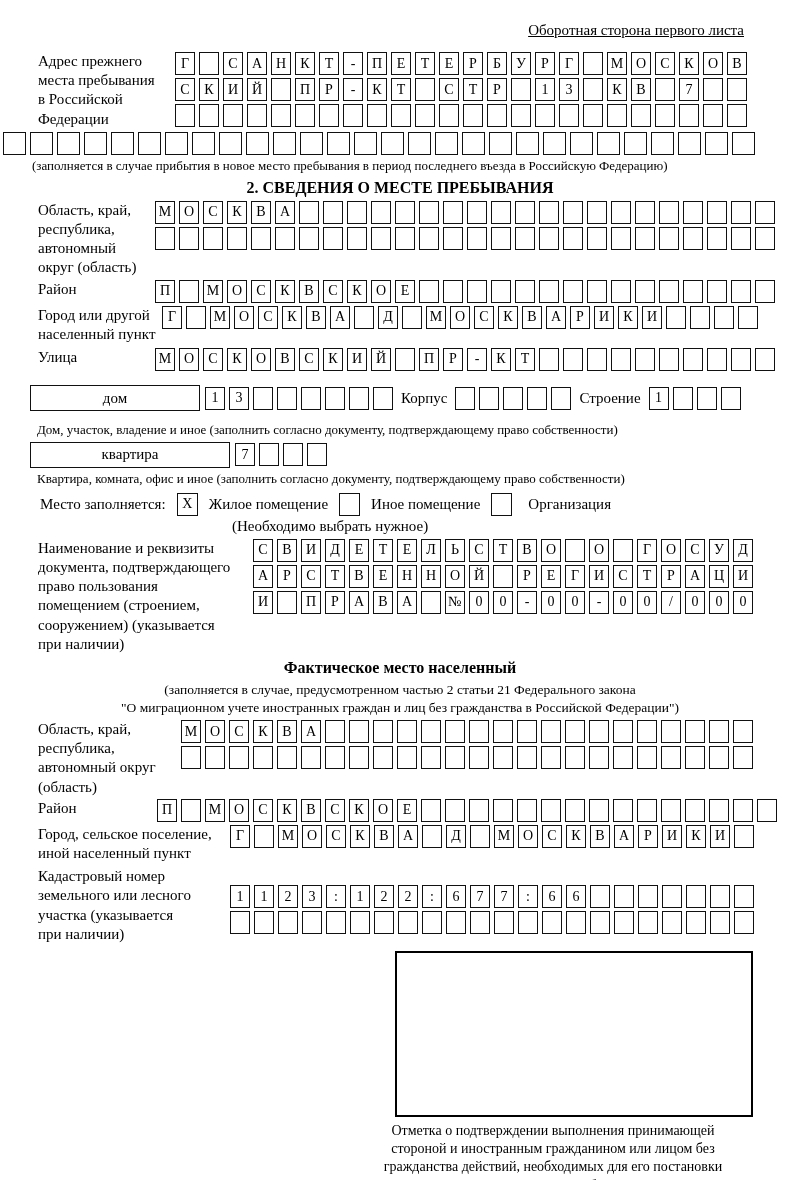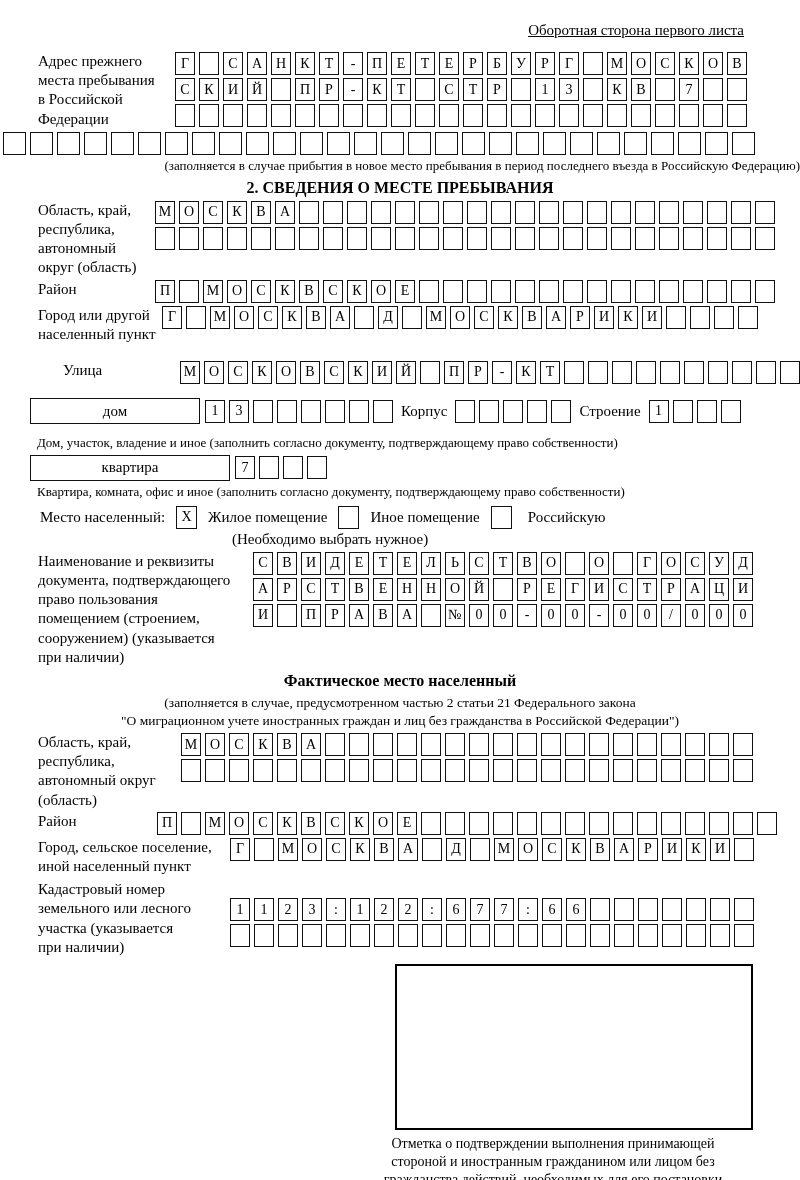--- a/index.html
+++ b/index.html
@@ -19,27 +19,27 @@
     width:20px;height:23px;border:1.6px solid #111;box-sizing:border-box;
     display:flex;align-items:center;justify-content:center;
     font-size:14px;background:#fff;flex-shrink:0;
   }
   .cells.wide .cell{ width:23px; }
 
   .f-prev{ margin:13px 0 0 38px; }
   .f-prev .flabel{ width:137px; }
   .row-full{ margin:3px 0 0 3px; }
 
-  .cap-center{ text-align:right; font-size:13px; margin-top:3px; }
+  .cap-center{ text-align:left; font-size:13px; margin-top:3px;padding-left:32px; }
   .sec-title{ text-align:center; font-weight:bold; font-size:16px; margin-top:5px; }
 
   .f-region2{ margin:4px 0 0 38px; } .f-region2 .flabel{ width:117px; }
   .f-district2{ margin:2px 0 0 38px; } .f-district2 .flabel{ width:117px; }
   .f-city2{ margin:3px 0 0 38px; } .f-city2 .flabel{ width:124px; }
-  .f-street2{ margin:17px 0 0 38px;justify-content:flex-end; } .f-street2 .flabel{ width:117px; }
+  .f-street2{ margin:4px 0 0 38px; } .f-street2 .flabel{ width:117px; }
 
   .house-row{ margin:7px 0 0 30px; display:flex; align-items:center; }
   .labelbox{
     border:1.6px solid #111; height:26px; box-sizing:border-box;
     display:flex; align-items:center; justify-content:center; font-size:15px;
   }
   .box-dom{ width:170px; margin-right:5px; }
   .box-apt{ width:200px; margin-right:5px; }
   .inline-lbl{ font-size:15px; margin:12px 8px; white-space:nowrap; }
   .cap-left{ font-size:13px; margin:3px 0 0 37px; }
@@ -379,27 +379,27 @@
   <div class="cells">
       <div class="cell">7</div>
       <div class="cell"></div>
       <div class="cell"></div>
       <div class="cell"></div>
     </div>
 </div>
 <div class="cap-left">Квартира, комната, офис и иное (заполнить согласно документу, подтверждающему право собственности)</div>
 
 <div class="place-row">
-  <span>Место населенный:</span>
+  <span>Место заполняется:</span>
   <span class="checkbox">X</span>
   <span>Жилое помещение</span>
   <span class="checkbox"></span>
   <span>Иное помещение</span>
   <span class="checkbox" style="margin-right:16px;"></span>
-  <span>Российскую</span>
+  <span>Организация</span>
 </div>
 <div class="place-note">(Необходимо выбрать нужное)</div>
 
 <div class="field f-doc">
   <div class="flabel">Наименование и реквизиты<br>документа, подтверждающего<br>право пользования<br>помещением (строением,<br>сооружением) (указывается<br>при наличии)</div>
   <div class="rows">
     <div class="cells">
         <div class="cell">С</div>
         <div class="cell">В</div>
         <div class="cell">И</div>

